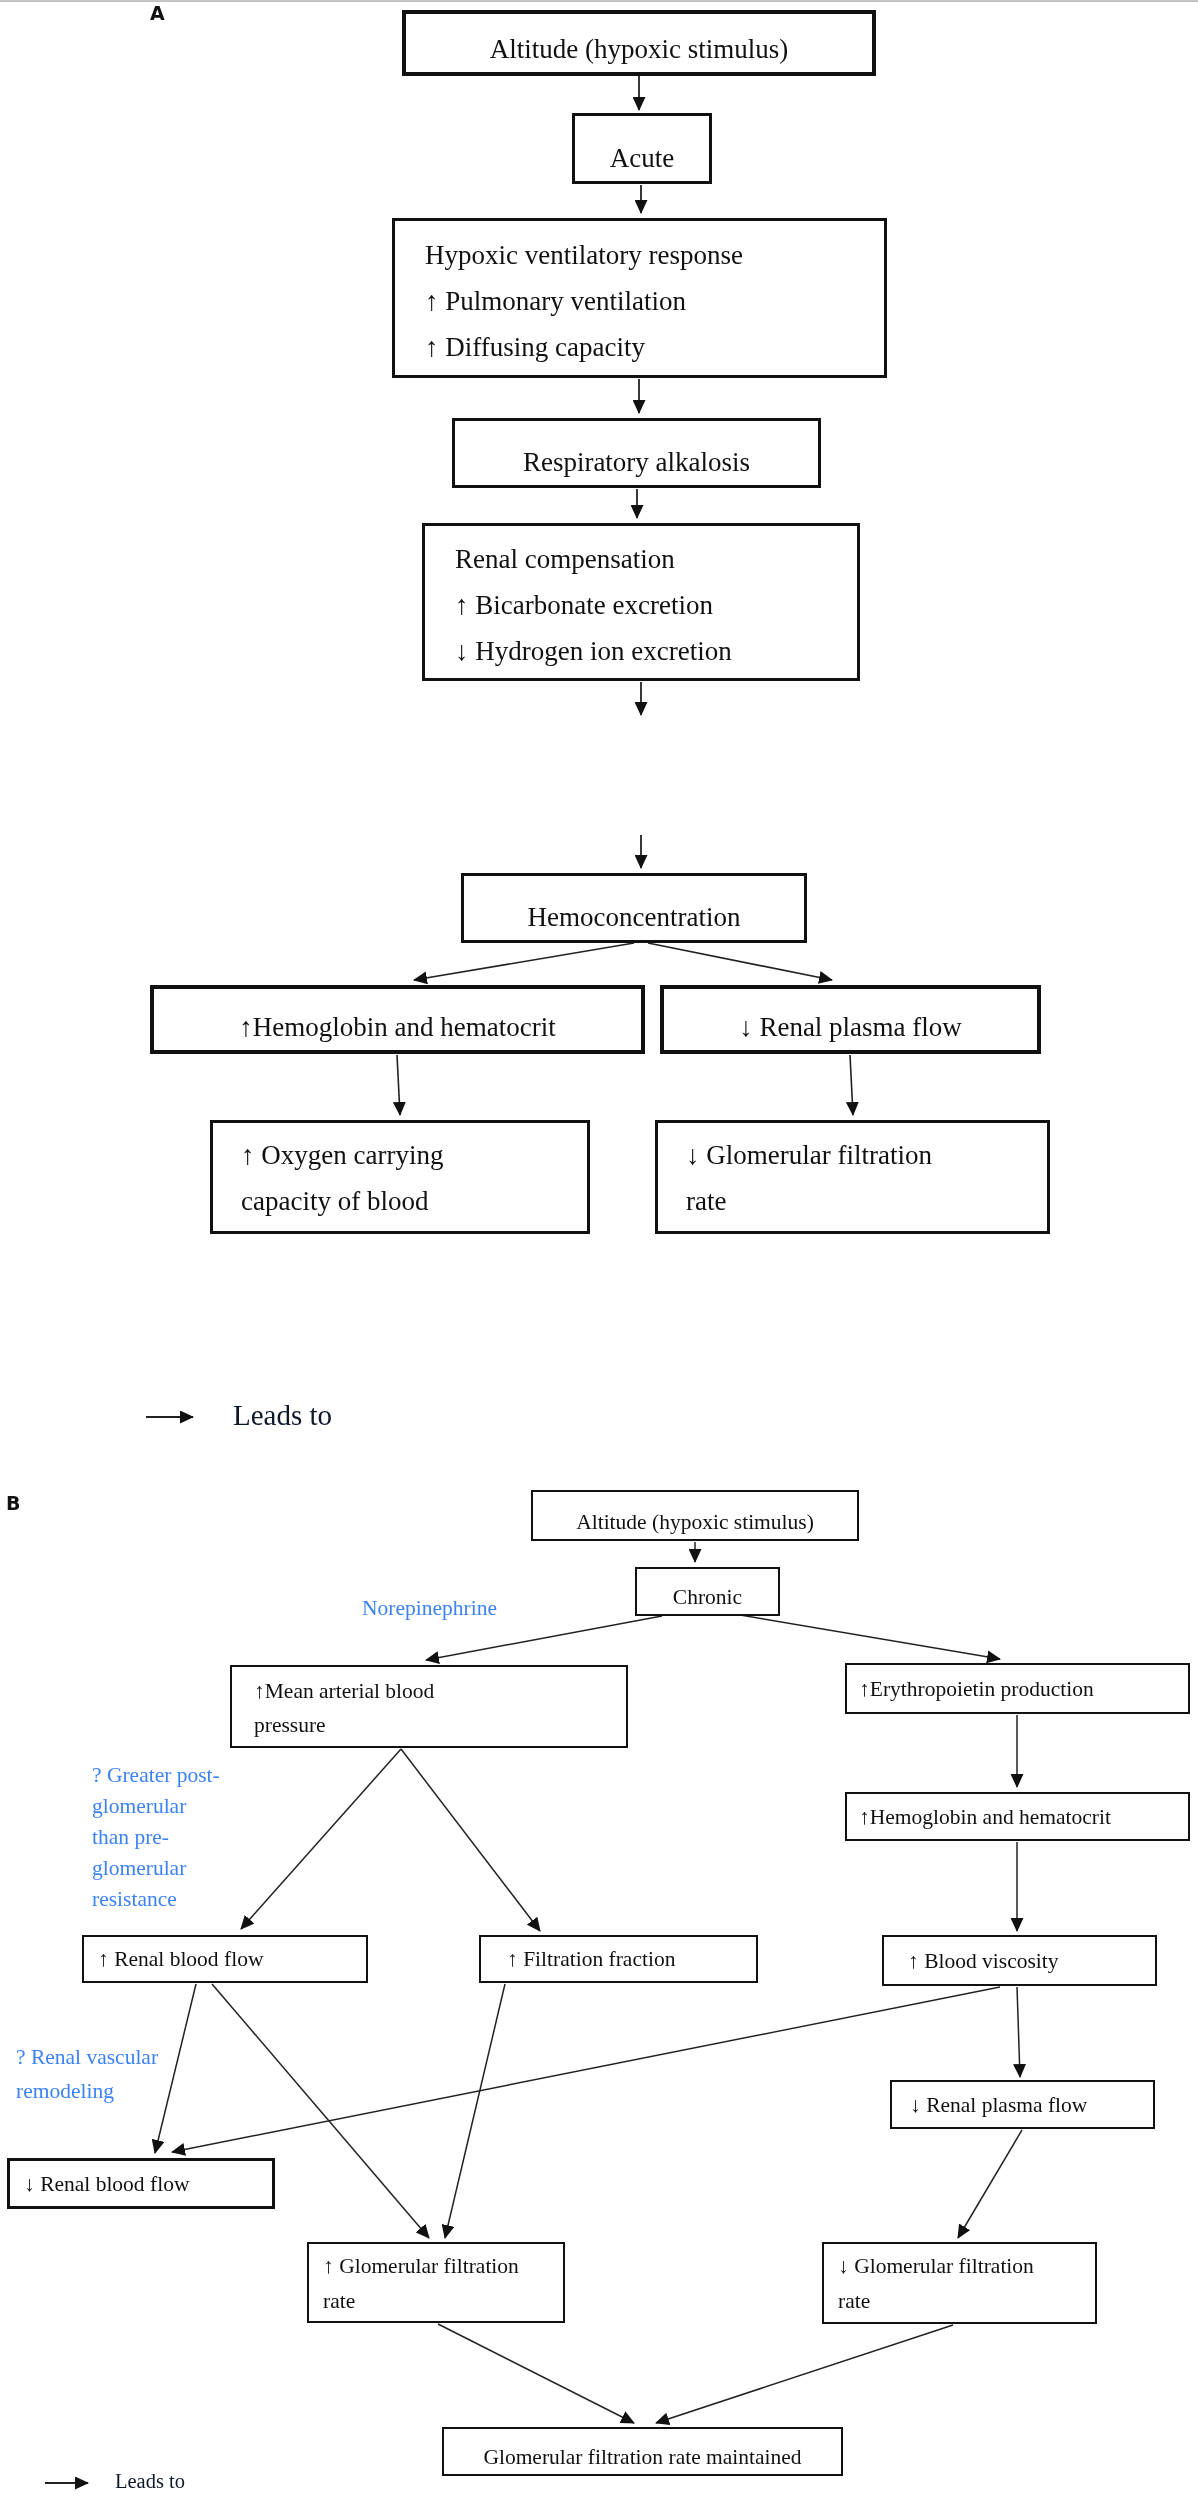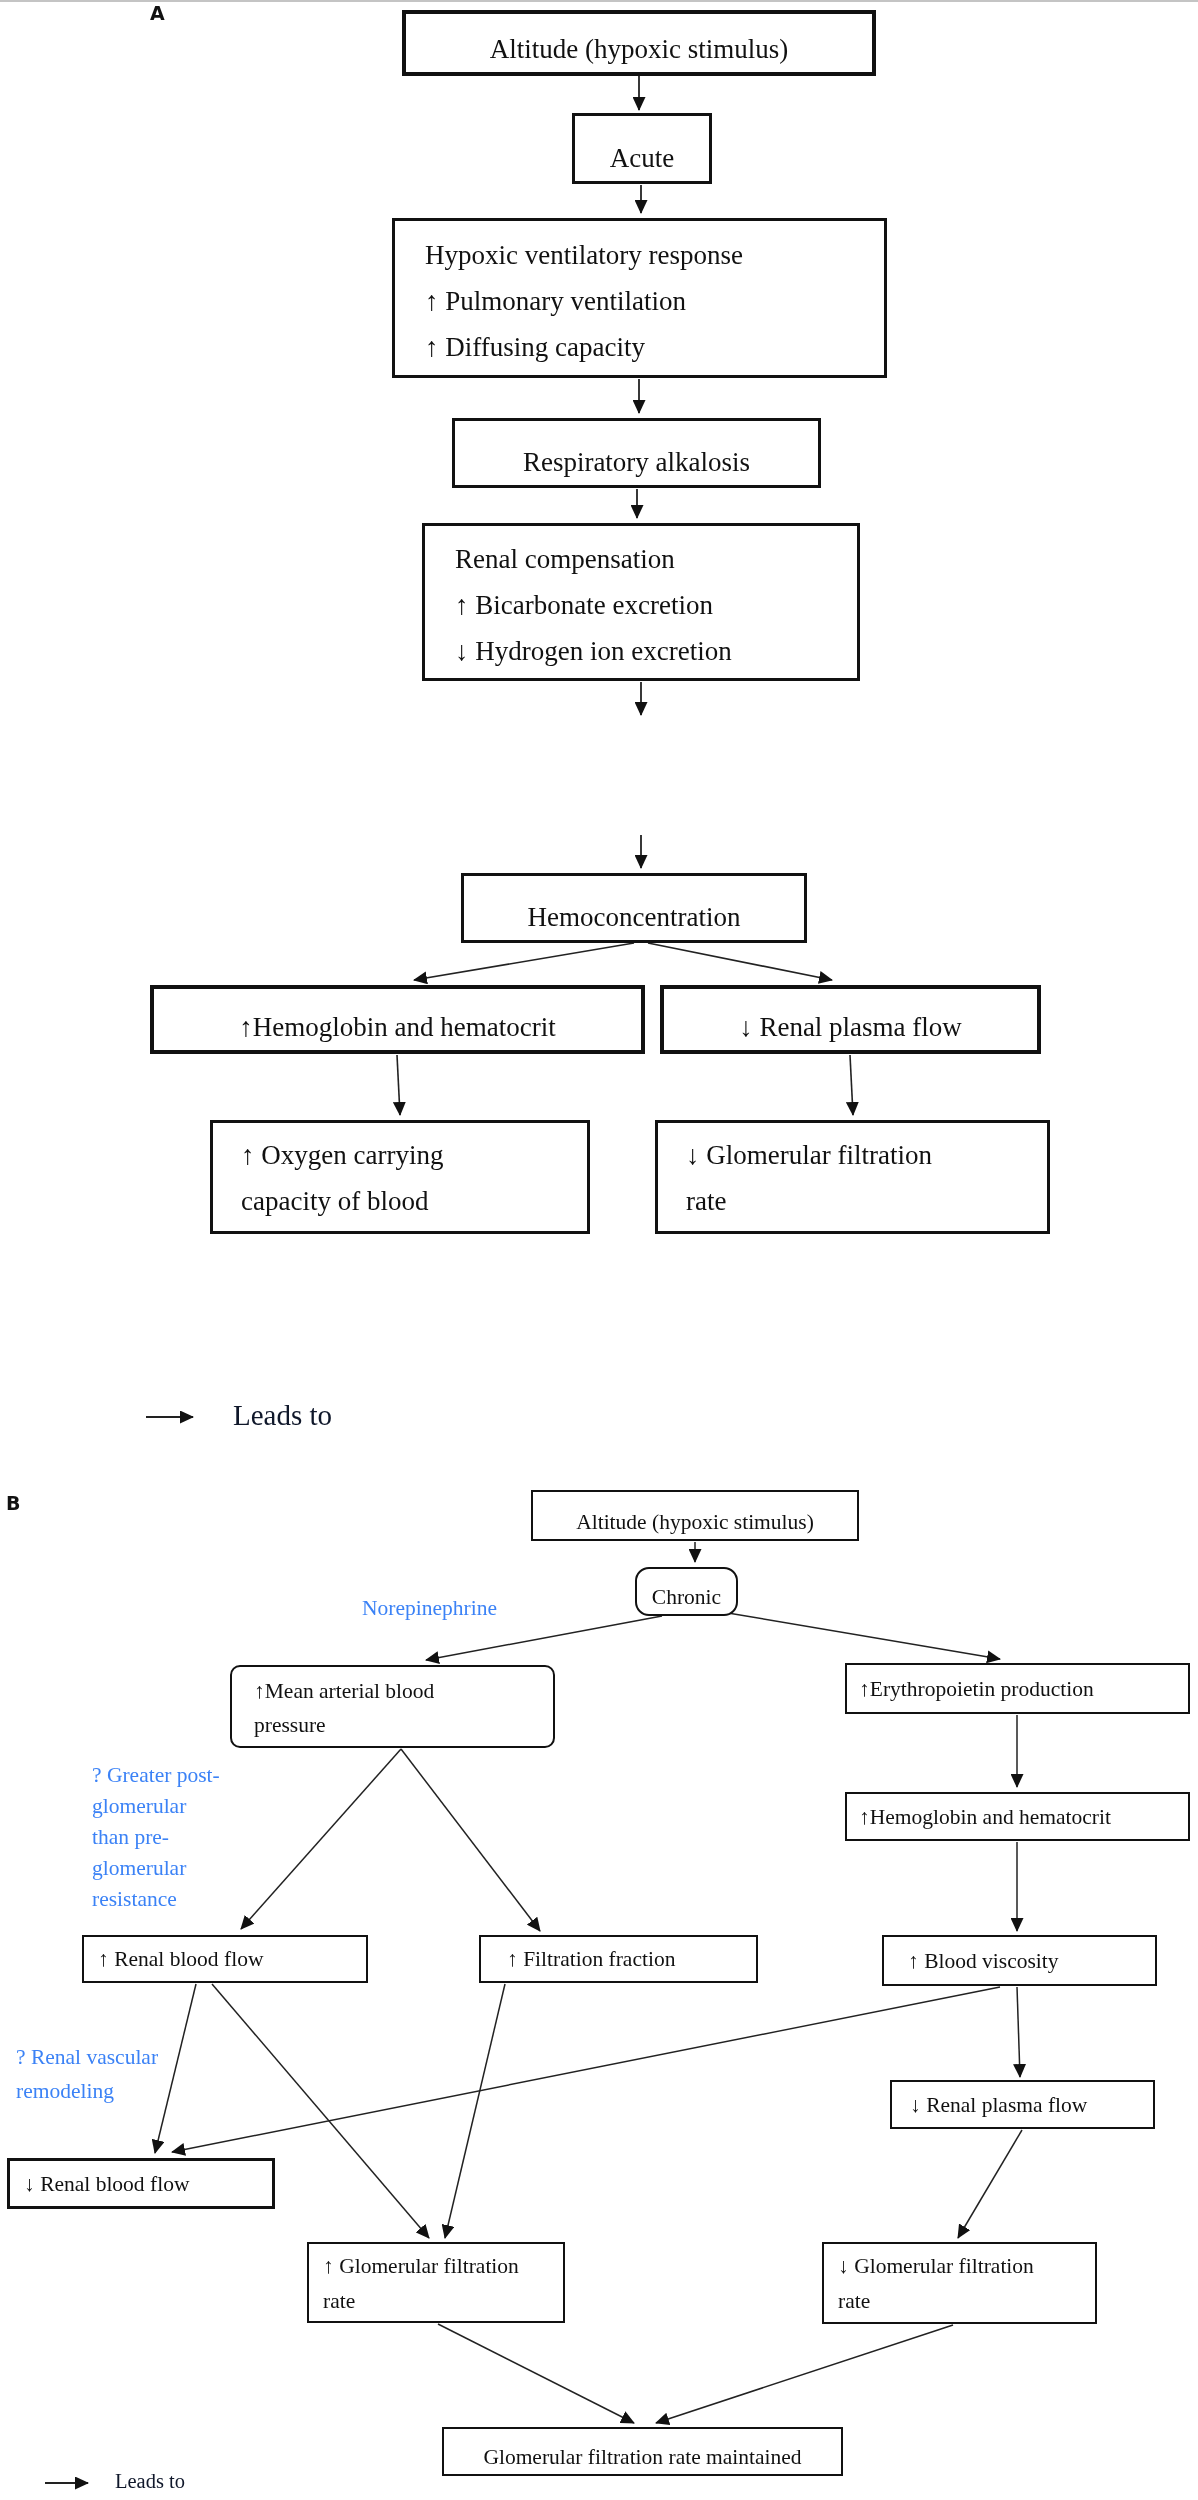--- a/index.html
+++ b/index.html
@@ -163,27 +163,27 @@
   </div>
 
   <div class="legend-text" style="left:233px;top:1399px;font-size:29px;">Leads to</div>
 
   <div class="panel-label" style="left:6px;top:1492px;">B</div>
 
   <div class="boxB center" style="left:531px;top:1490px;width:328px;height:51px;">
     <span>Altitude (hypoxic stimulus)</span>
   </div>
 
-  <div class="boxB center" style="left:635px;top:1567px;width:103px;height:49px;border-radius:14px;">
+  <div class="boxB center" style="left:635px;top:1567px;width:145px;height:49px;">
     <span>Chronic</span>
   </div>
 
   <div class="side-label" style="left:362px;top:1596px;">Norepinephrine</div>
 
-  <div class="boxB" style="left:230px;top:1665px;width:325px;height:83px;padding:7px 0 0 22px;border-radius:10px;">
+  <div class="boxB" style="left:230px;top:1665px;width:398px;height:83px;padding:7px 0 0 22px;">
     <div>↑Mean arterial blood</div>
     <div>pressure</div>
   </div>
 
   <div class="boxB vcenter" style="left:845px;top:1663px;width:345px;height:51px;padding-left:12px;">
     <span>↑Erythropoietin production</span>
   </div>
 
   <div class="boxB vcenter" style="left:845px;top:1792px;width:345px;height:49px;padding-left:12px;">
     <span>↑Hemoglobin and hematocrit</span>

